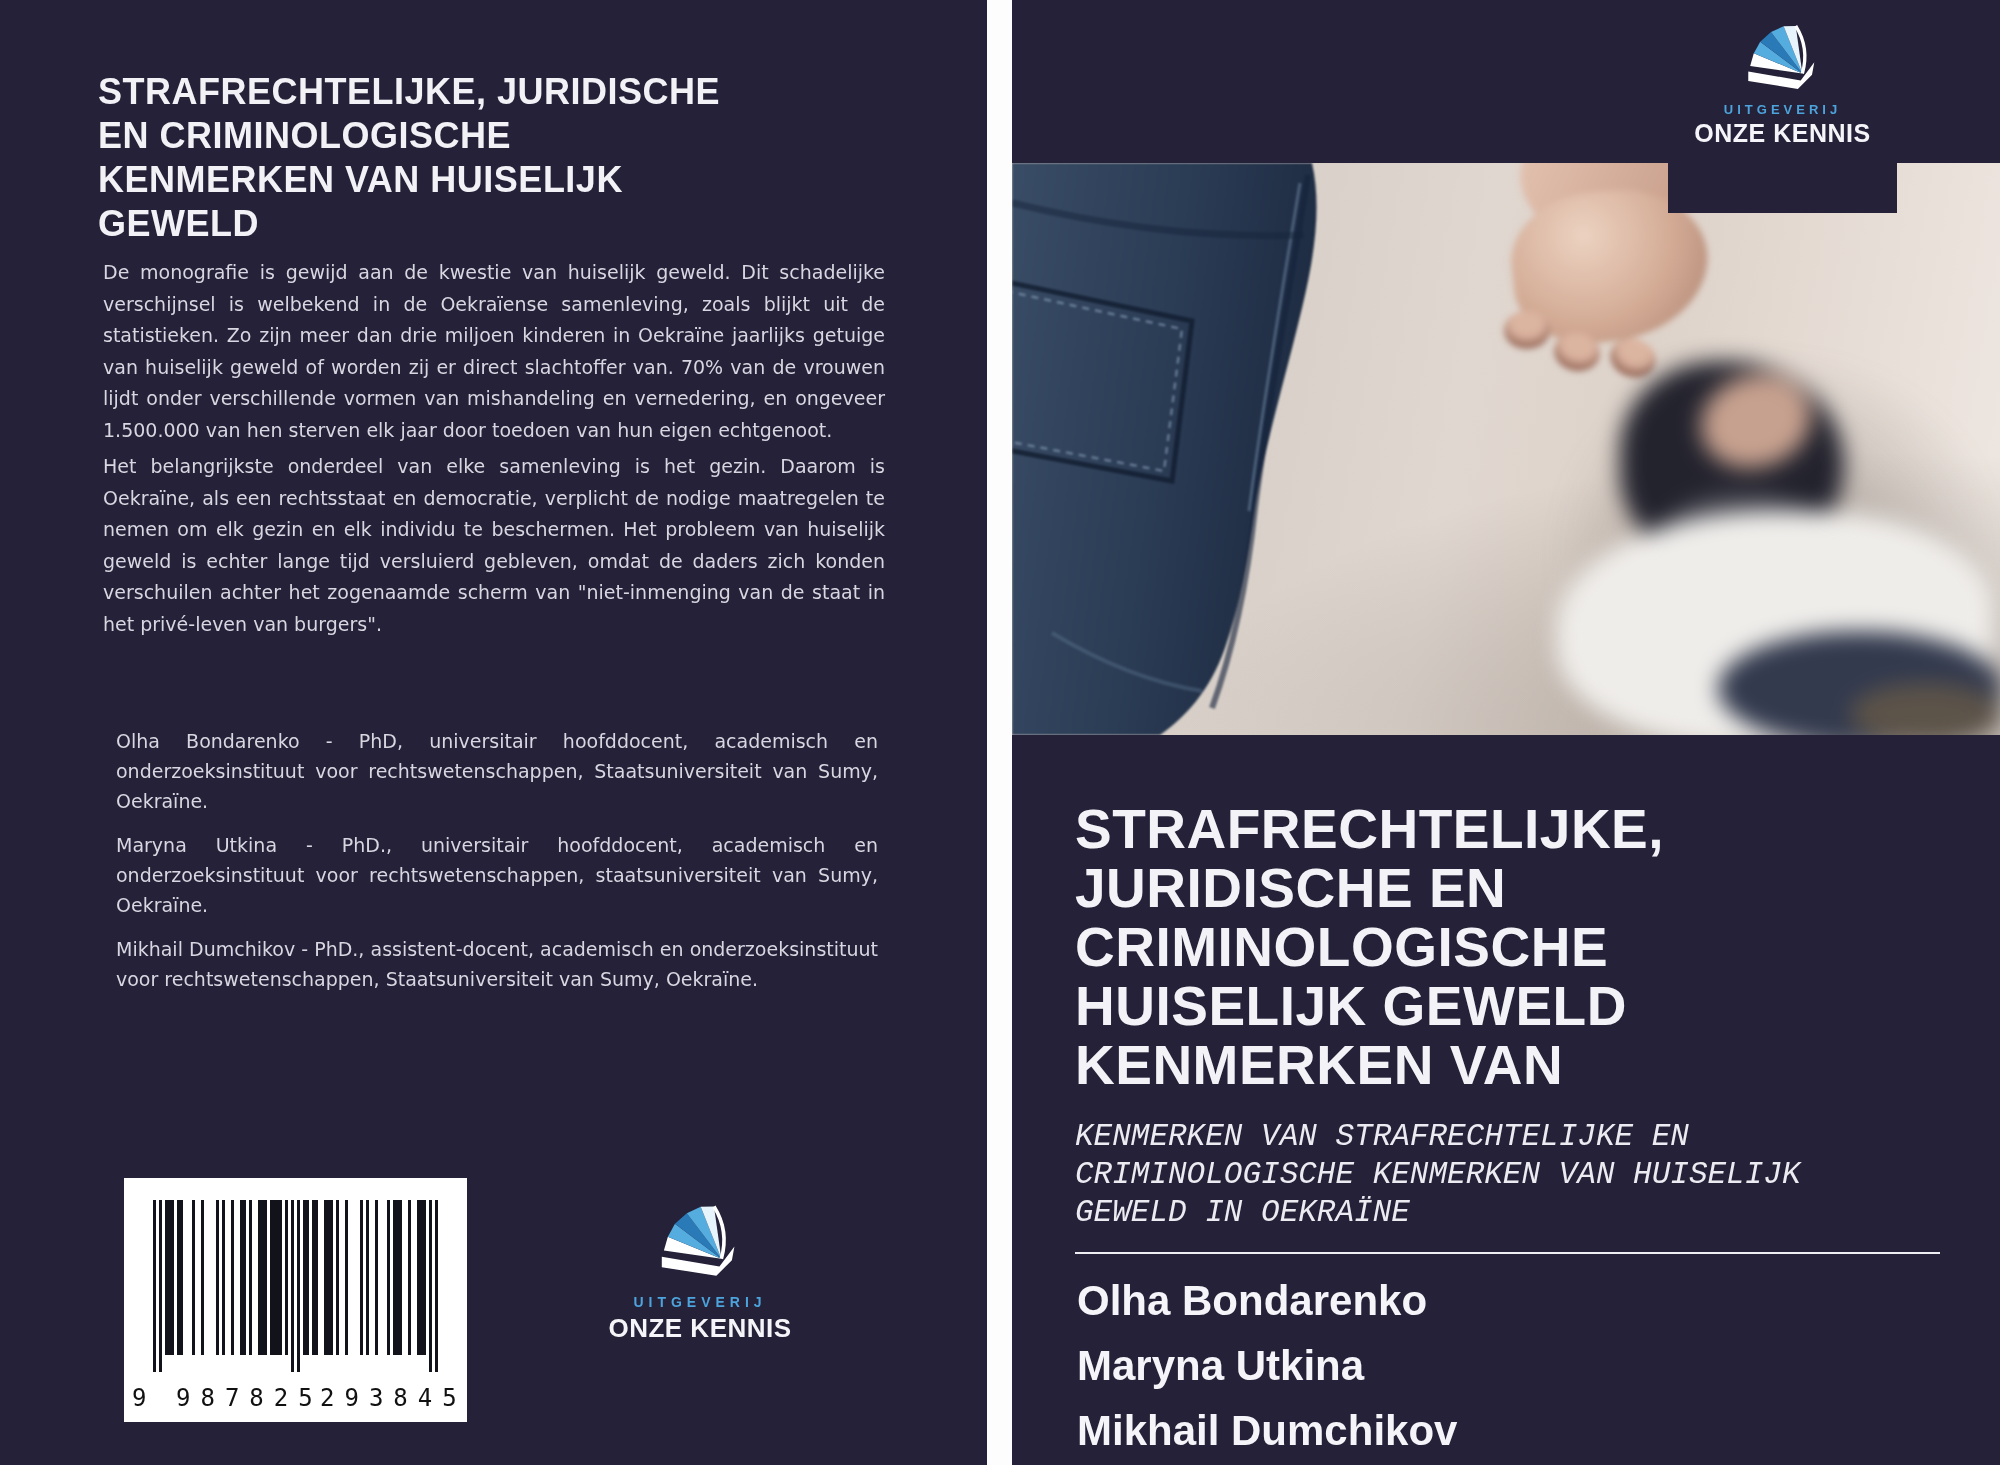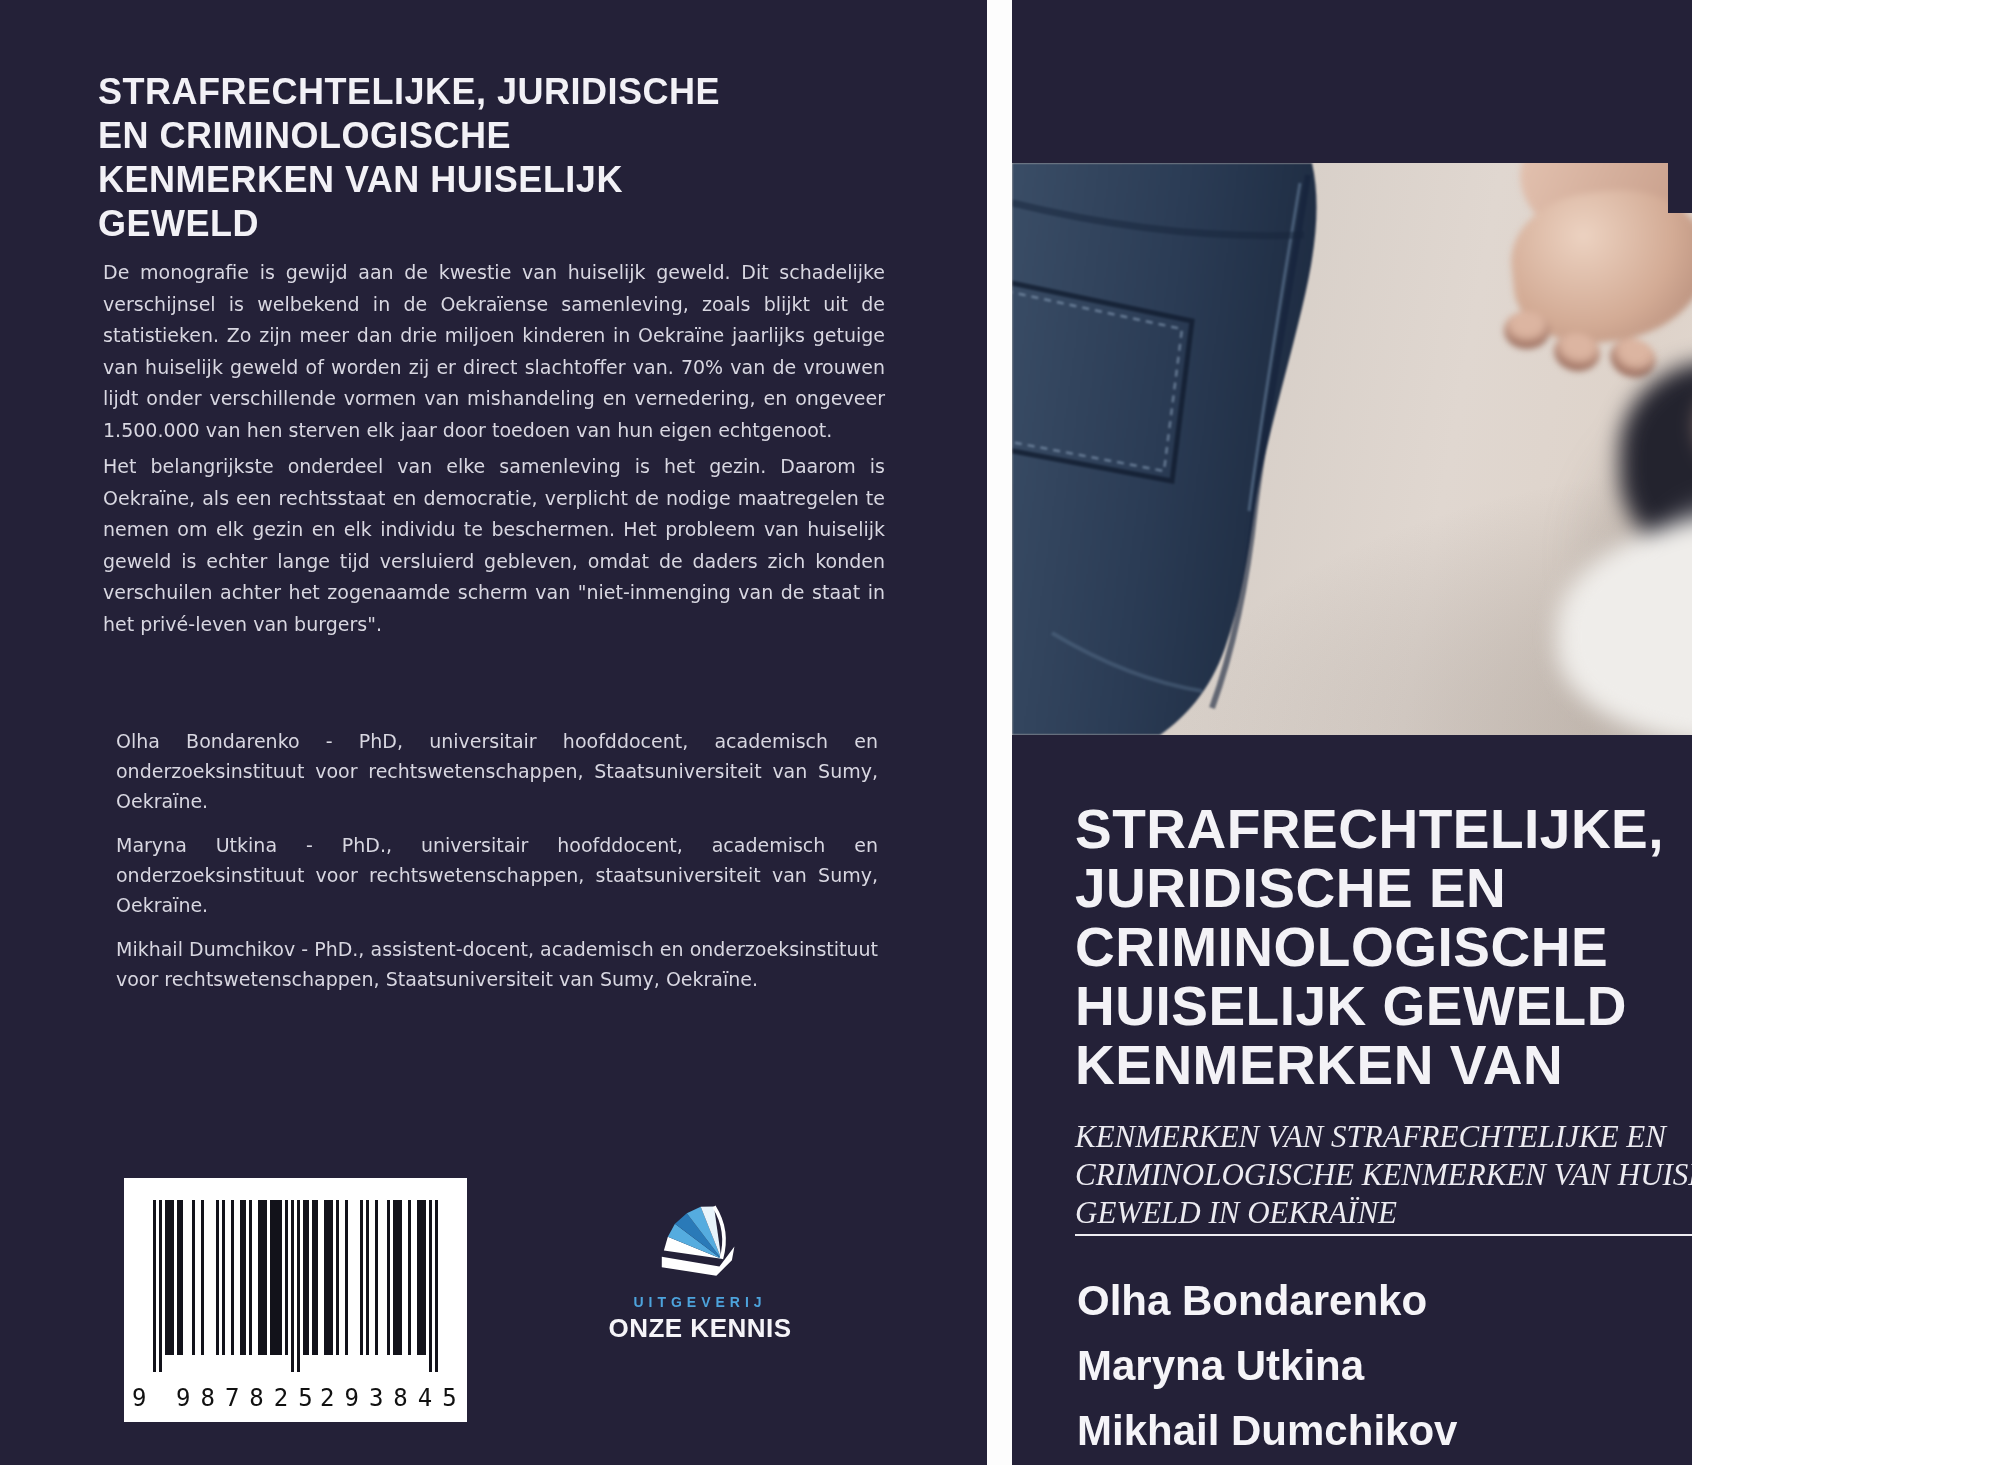--- a/index.html
+++ b/index.html
@@ -1,16 +1,16 @@
 <!DOCTYPE html>
 <html><head>
 <meta charset="utf-8">
 <style>
   html,body{margin:0;padding:0;background:#ffffff;}
-  .canvas{position:relative;width:1692px;height:1465px;background:#f97316;overflow:hidden;
+  .canvas{position:relative;width:2000px;height:1465px;background:#f97316;overflow:hidden;
           font-family:"DejaVu Sans",sans-serif;}
   .page{position:absolute;top:0;height:1465px;background:#242138;}
   .page.back{left:0;width:987px;}
   .page.front{left:1012px;width:988px;}
   .spine{position:absolute;left:987px;top:0;width:25px;height:1465px;background:#fdfdfd;}
 
   
   .back-title{position:absolute;left:98px;top:70px;width:700px;
     font-family:"Liberation Sans",sans-serif;font-weight:bold;font-size:36px;line-height:44px;
     letter-spacing:0.5px;color:#f2f1f6;}
@@ -72,22 +72,22 @@
 
   .front-logo-box{position:absolute;left:656px;top:0;width:229px;height:213px;background:#242138;}
   .front-logo-box .book-svg{display:block;margin:20px auto 0;width:80px;height:80px;}
   .front-logo-box .logo-uitg{font-size:13px;letter-spacing:4px;margin-top:2px;}
   .front-logo-box .logo-onze{font-size:25px;letter-spacing:0.5px;margin-top:2px;}
 
   .front-title{position:absolute;left:63px;top:800px;
     font-family:"Liberation Sans",sans-serif;font-weight:bold;font-size:55px;line-height:59px;
     letter-spacing:0.5px;color:#f3f2f6;white-space:nowrap;}
   .front-subtitle{position:absolute;left:63px;top:1118px;width:865px;
-    font-family:Liberation Serif, serif;font-style:italic;font-size:31px;line-height:38px;
-    color:#ecebf1;border-bottom:2px solid #eeedf2;padding-bottom:2px;white-space:nowrap;}
+    font-family:Liberation Mono, monospace;font-style:italic;font-size:31px;line-height:38px;
+    color:#ecebf1;border-bottom:2px solid #eeedf2;padding-bottom:20px;white-space:nowrap;}
   .front-authors{position:absolute;left:65px;top:1268px;
     font-family:"Liberation Sans",sans-serif;font-weight:bold;font-size:42px;line-height:65px;
     color:#f5f4f8;white-space:nowrap;}
 </style>
 </head>
 <body>
 
 <div class="canvas">
 
   <section class="page back">

